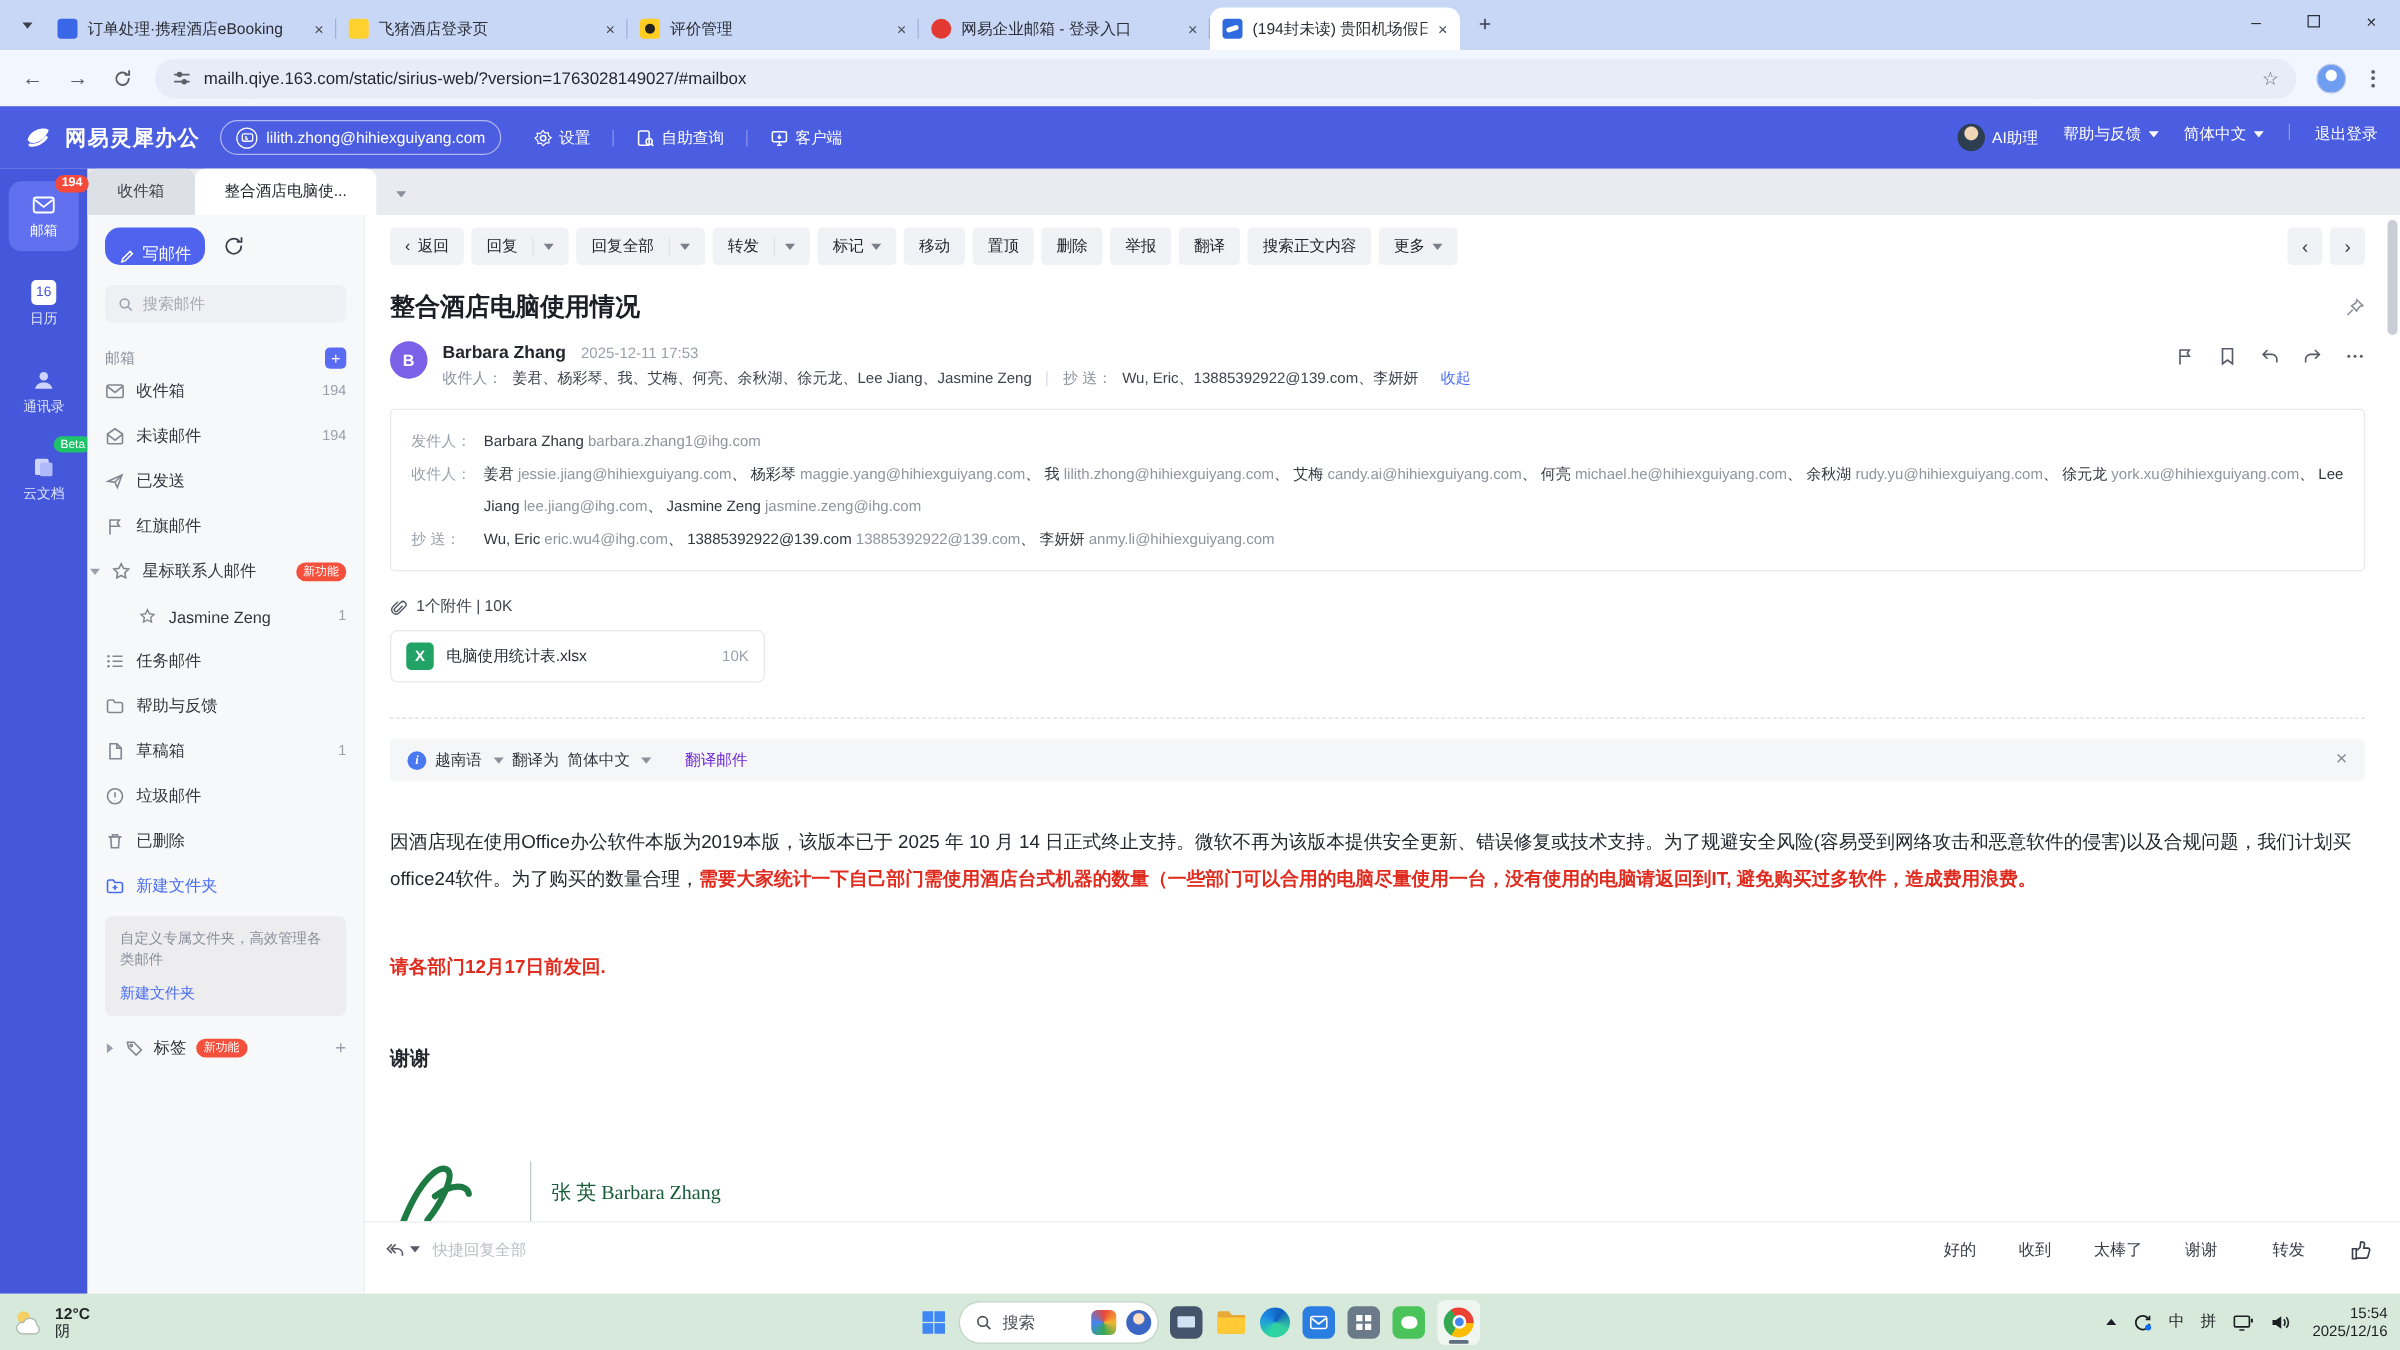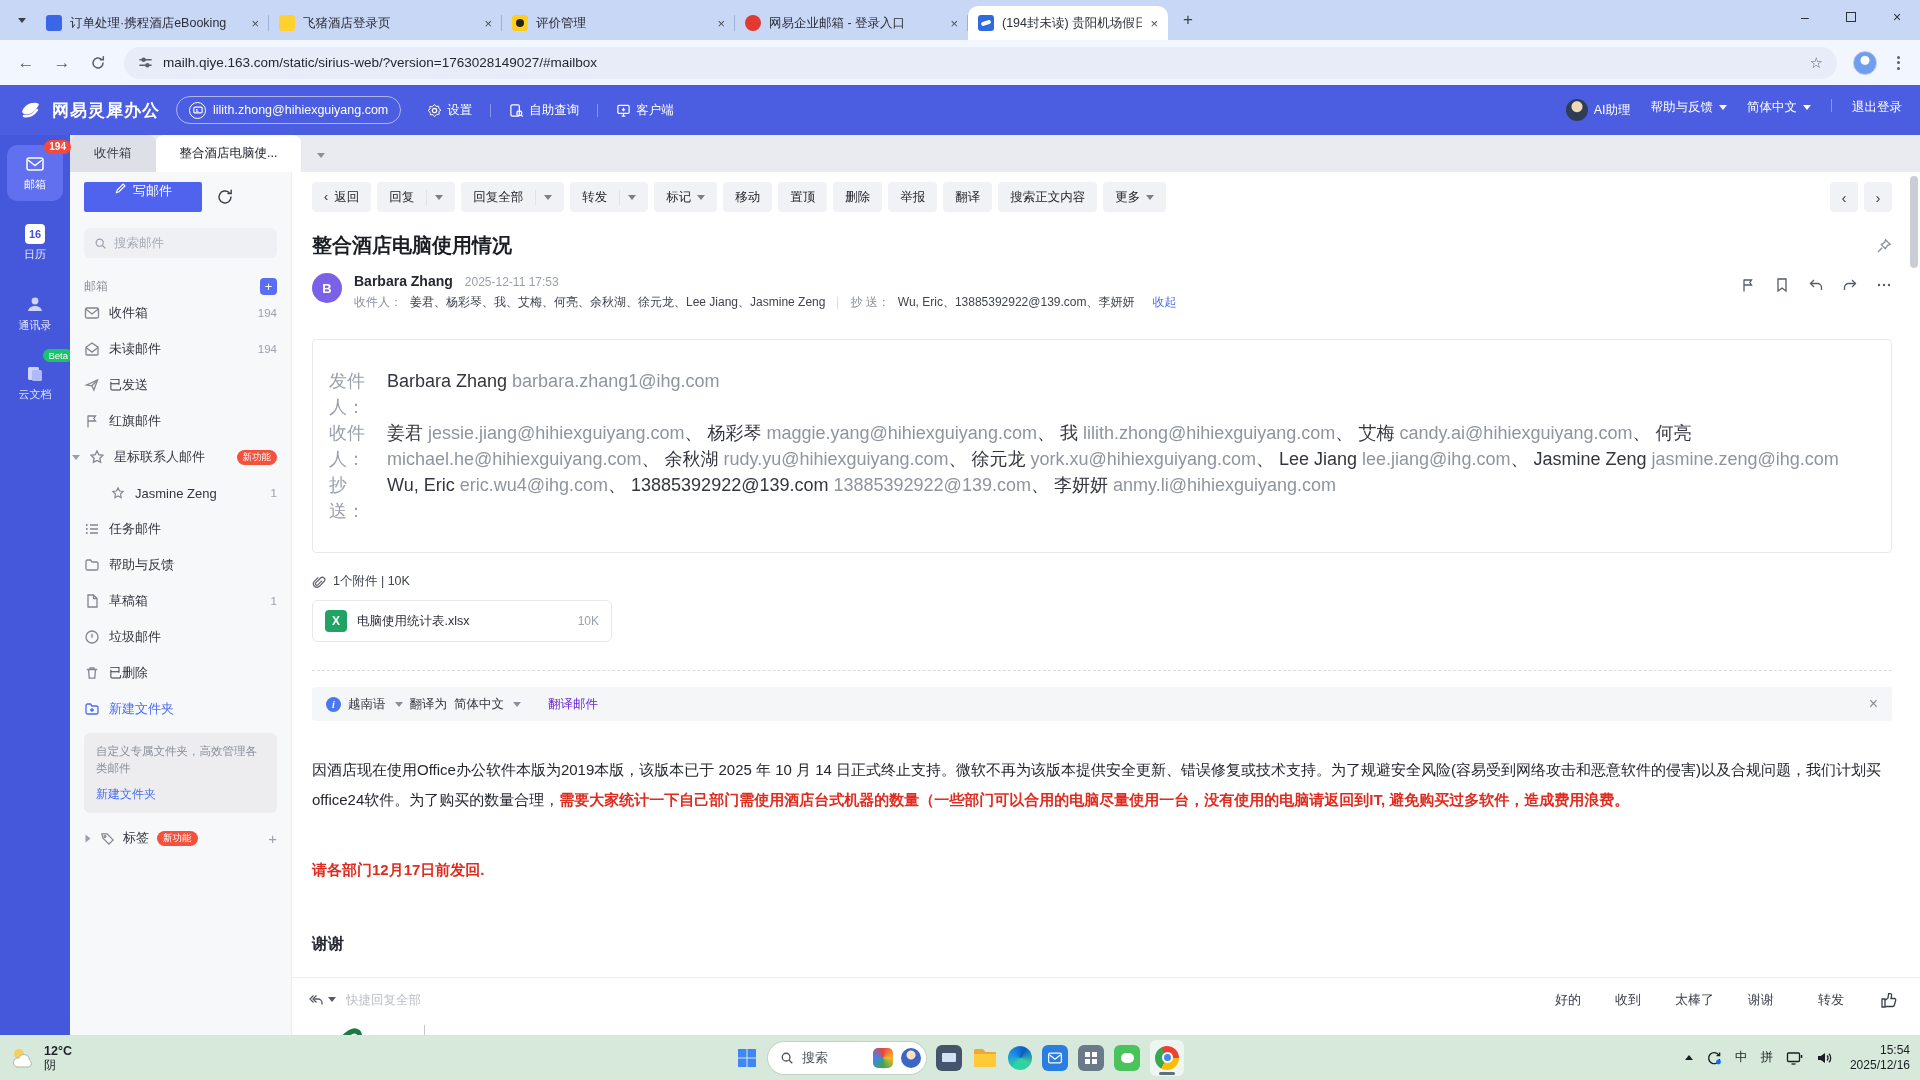--- a/index.html
+++ b/index.html
@@ -45,34 +45,34 @@
 .hright .it{display:flex;align-items:center;gap:6px}
 .aiava{width:22px;height:22px;border-radius:50%;background:radial-gradient(circle at 50% 35%,#f2d6b8 0 5px,#2e3e52 6px)}
 
 
 .workspace{display:flex;height:900px}
 .rail{width:70px;background:#4557da;display:flex;flex-direction:column;align-items:center;padding-top:10px;gap:14px;flex:0 0 70px}
 .rtile{position:relative;width:56px;height:56px;border-radius:10px;display:flex;flex-direction:column;align-items:center;justify-content:center;gap:3px;color:#dfe4ff;font-size:11px}
 .rtile.active{background:#6070ee;color:#fff}
 .rbadge{position:absolute;top:-5px;right:-8px;background:#f5493c;color:#fff;font-size:10px;line-height:14px;padding:0 5px;border-radius:8px;font-weight:bold}
 .gbadge{position:absolute;top:-6px;right:-10px;background:#1ec26a;color:#fff;font-size:9.5px;line-height:13px;padding:0 5px;border-radius:7px}
-.calic{width:20px;height:20px;background:#fff;border-radius:4px;color:#4554da;font-size:11px;font-weight:bold;display:flex;align-items:center;justify-content:center}
+.calic{width:20px;height:20px;background:#fff;border-radius:4px;color:#4554da;font-size:11px;font-weight:normal;display:flex;align-items:center;justify-content:center}
 
 .appmain{flex:1;display:flex;flex-direction:column;min-width:0}
 .foldertabs{height:37px;display:flex;align-items:flex-end;background:#e9ebf0}
 .ftab{height:37px;display:flex;align-items:center;padding:0 24px;font-size:12.5px;color:#3c404a;background:#dde0e6;border-radius:8px 8px 0 0}
 .ftab.cur{background:#fff;color:#23262d;max-width:170px}
 .ftab.cur span{white-space:nowrap;overflow:hidden}
 .ftabcaret{margin:0 0 14px 16px;color:#8a8f99}
 .approw{flex:1;display:flex;min-height:0;position:relative}
 
 
 .sidebar{width:222px;flex:0 0 222px;background:#f7f8fa;border-right:1px solid #ebedf0;padding:10px 14px 0;font-size:13px;color:#2e323b;overflow:hidden}
 .composerow{display:flex;align-items:center;gap:14px}
-.composebtn{width:118px;height:30px;background:#4f63ef;color:#fff;border-radius:2px;display:flex;align-items:flex-start;justify-content:center;gap:6px;font-size:13px}
+.composebtn{width:80px;height:30px;background:#4f63ef;color:#fff;border-radius:12px;display:flex;align-items:flex-end;justify-content:center;gap:6px;font-size:13px}
 .refr{color:#3c404a}
 .srch{margin-top:16px;height:30px;background:#eef0f3;border-radius:6px;display:flex;align-items:center;gap:7px;padding:0 10px;color:#9aa0ab}
 .srch input{border:0;outline:0;background:transparent;font-size:12.5px;color:#2e323b;width:140px;font-family:inherit}
 .srch input::placeholder{color:#a7acb6}
 .secrow{margin-top:20px;display:flex;align-items:center;justify-content:space-between;color:#8b909b;font-size:12px}
 .plusbtn{width:17px;height:17px;border-radius:4px;background:#5a6df2;color:#fff;display:flex;align-items:center;justify-content:center;font-size:13px}
 .frow{height:36px;display:flex;align-items:center;gap:9px;color:#33363e}
 .frow .fic{color:#81868f;flex:0 0 16px}
 .flab{flex:1;white-space:nowrap;overflow:hidden}
 .fcnt{color:#9aa0ab;font-size:11.5px}
@@ -101,21 +101,21 @@
 .bava{width:30px;height:30px;border-radius:50%;background:#7b61e8;color:#fff;font-size:13px;font-weight:bold;display:flex;align-items:center;justify-content:center;flex:0 0 30px}
 .smain{margin-left:12px;min-width:0}
 .sline1{display:flex;align-items:baseline;gap:12px}
 .sname{font-size:14px;font-weight:bold;color:#24272e}
 .stime{font-size:12px;color:#9aa0ab}
 .sline2{margin-top:5px;display:flex;align-items:center;gap:8px;font-size:12px;color:#3f434d}
 .glab{color:#8b909b}
 .sline2 .vline{height:12px;margin:0 4px}
 .collapse{color:#4a6cf0;margin-left:10px}
 .sactions{margin-left:auto;display:flex;gap:18px;color:#565b66;align-items:flex-start;padding-top:4px}
-.detail{margin-top:28px;border:1px solid #e7e9ed;border-radius:4px;padding:28px 16px;font-size:18px;line-height:26px;color:#33363e}
+.detail{margin-top:16px;border:1px solid #e7e9ed;border-radius:4px;padding:12px 16px;font-size:12px;line-height:26px;color:#33363e}
 .drow{display:flex}
 .dlab{color:#9aa0ab;flex:0 0 58px}
 .dcontent{flex:1;min-width:0}
 .mailaddr{color:#8f949d}
 .dsep{color:#33363e}
 .attachhead{margin-top:20px;display:flex;align-items:center;gap:7px;font-size:12.5px;color:#3f434d}
 .attachchip{margin-top:10px;width:300px;height:42px;border:1px solid #e6e8ec;border-radius:6px;display:flex;align-items:center;gap:10px;padding:0 12px}
 .xlsic{width:22px;height:22px;background:#21a366;border-radius:4px;color:#fff;font-size:12px;font-weight:bold;display:flex;align-items:center;justify-content:center}
 .attname{flex:1;font-size:12.5px;color:#2b2e36;white-space:nowrap;overflow:hidden}
 .attsize{color:#9aa0ab;font-size:12px}

